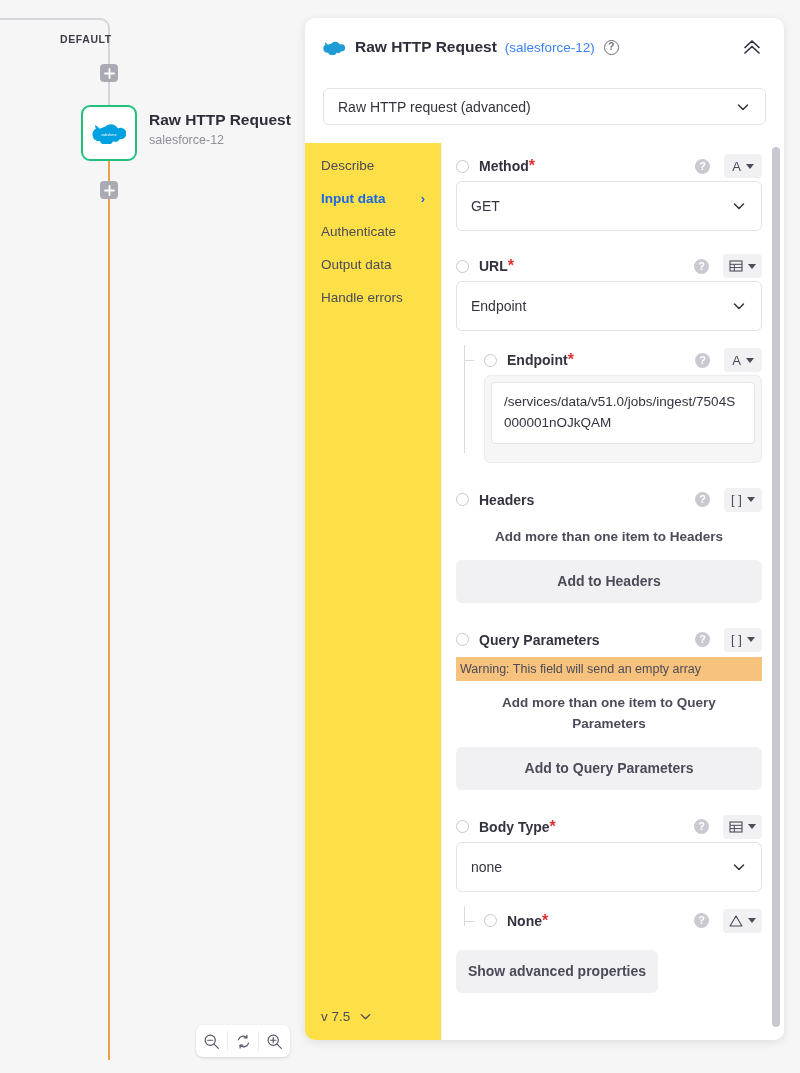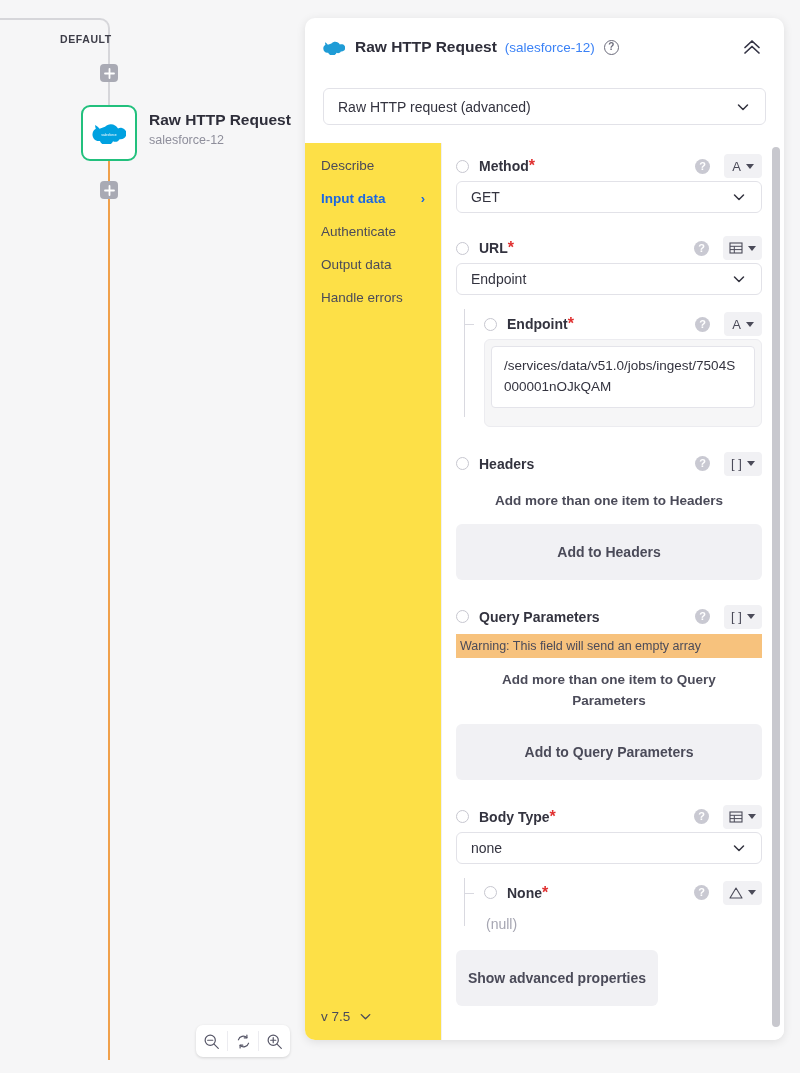--- a/index.html
+++ b/index.html
@@ -162,21 +162,21 @@
     display: flex; align-items: center; justify-content: center; gap: 5px;
     padding: 0 6px; cursor: pointer; flex: 0 0 auto;
   }
   .type-badge .glyph { font-size: 13px; color: #4b4b59; line-height: 1; }
   .caret-d {
     width: 0; height: 0; border-left: 4px solid transparent;
     border-right: 4px solid transparent; border-top: 5px solid #4b4b59;
   }
 
   .select-box {
-    height: 32px; border: 1px solid #e2e2e8; border-radius: 6px;
+    height: 50px; border: 1px solid #e2e2e8; border-radius: 6px;
     display: flex; align-items: center; padding: 0 14px;
     font-size: 14px; color: #33333f; cursor: pointer;
   }
   .select-box .cv { margin-left: auto; }
 
   .nested { position: relative; padding-left: 28px; }
   .nested::before {
     content: ""; position: absolute; left: 8px; top: 0; bottom: 10px;
     width: 1px; background: #d9d9e0;
   }
@@ -193,21 +193,21 @@
     background: #fff; border: 1px solid #e4e4ea; border-radius: 4px;
     padding: 9px 12px; font-size: 13.5px; color: #33333f; line-height: 1.55;
     min-height: 54px; word-break: break-all; cursor: text;
   }
 
   .hint-text {
     text-align: center; font-size: 13.5px; font-weight: 700;
     color: #4b4b59; padding: 12px 10px; line-height: 1.55;
   }
   .wide-btn {
-    height: 56px; background: #f1f1f4; border-radius: 6px;
+    height: 43px; background: #f1f1f4; border-radius: 6px;
     display: flex; align-items: center; justify-content: center;
     font-size: 14px; font-weight: 700; color: #4b4b59; cursor: pointer;
   }
   .warn-banner {
     background: #f7c27d; color: #4b4b59;
     font-size: 12.5px; padding: 5px 4px 5px 4px; margin-top: 2px;
   }
   .null-text { font-size: 14px; color: #a6a6b2; padding: 8px 2px 4px 2px; }
 
   .scroll-track {
@@ -453,21 +453,20 @@
               <span class="req">*</span>
               <span class="spacer"></span>
               <div class="q-icon">?</div>
               <div class="type-badge">
                 <svg width="14" height="14" viewBox="0 0 14 14">
                   <path d="M7 2L13 12H1z" fill="none" stroke="#4b4b59" stroke-width="1.1" stroke-linejoin="round"></path>
                 </svg>
                 <span class="caret-d"></span>
               </div>
             </div>
-            <div class="null-text">(null)</div>
           </div>
 
           <div class="wide-btn" style="margin-top:14px; width:202px;">Show advanced properties</div>
 
           <div style="height:40px;"></div>
         </div>
 
         <div class="scroll-track">
           <div class="scroll-thumb"></div>
         </div>

